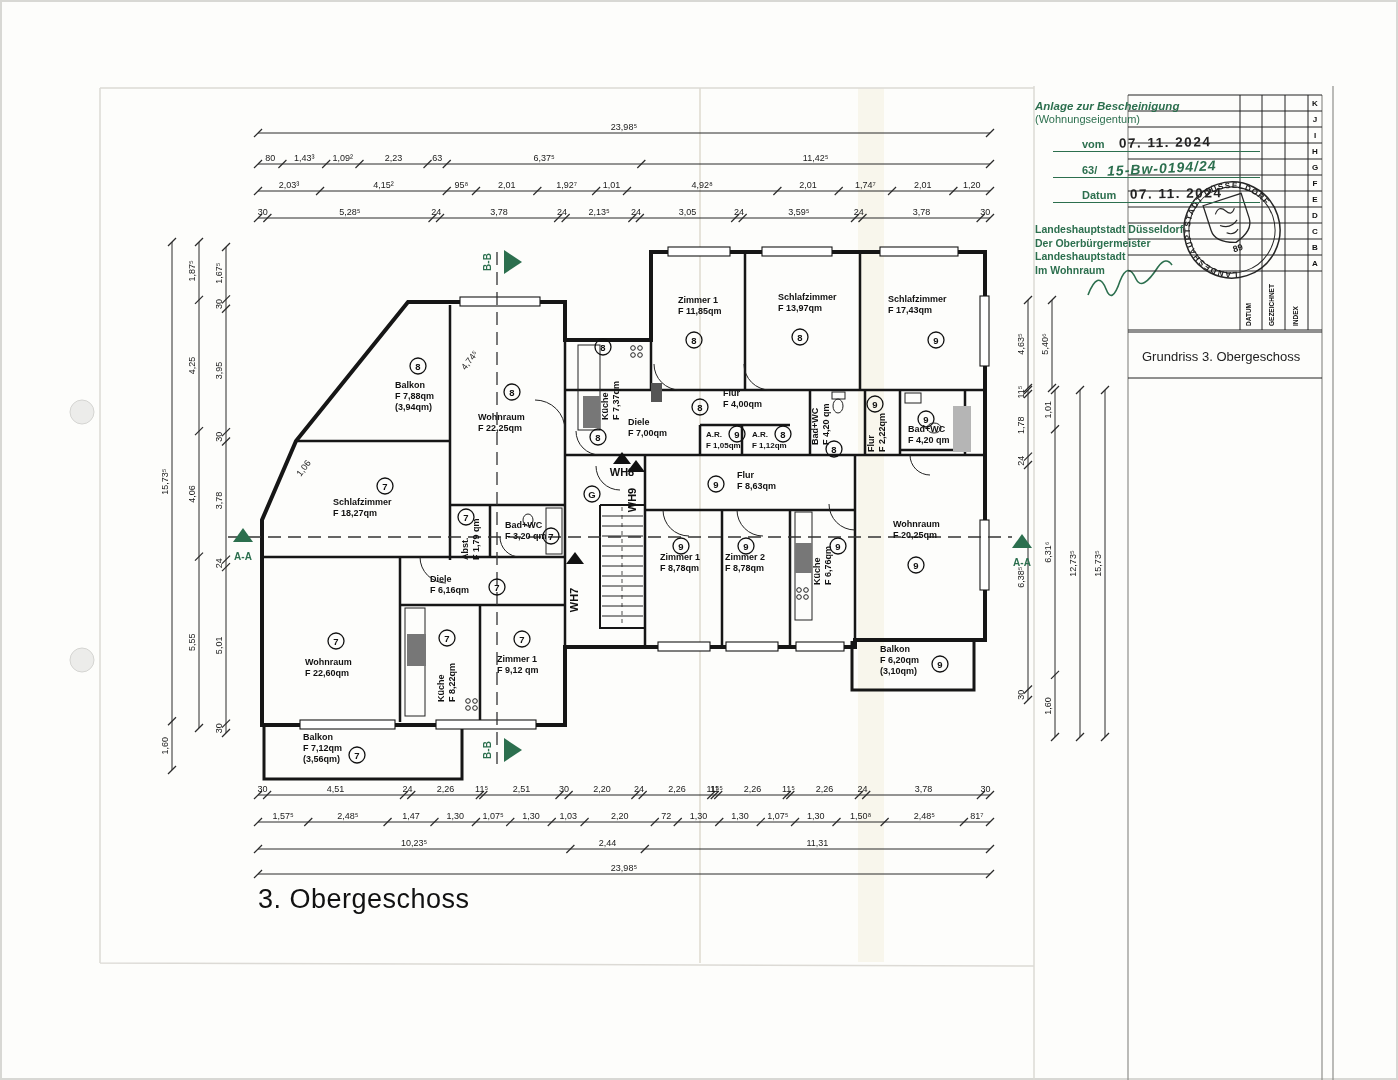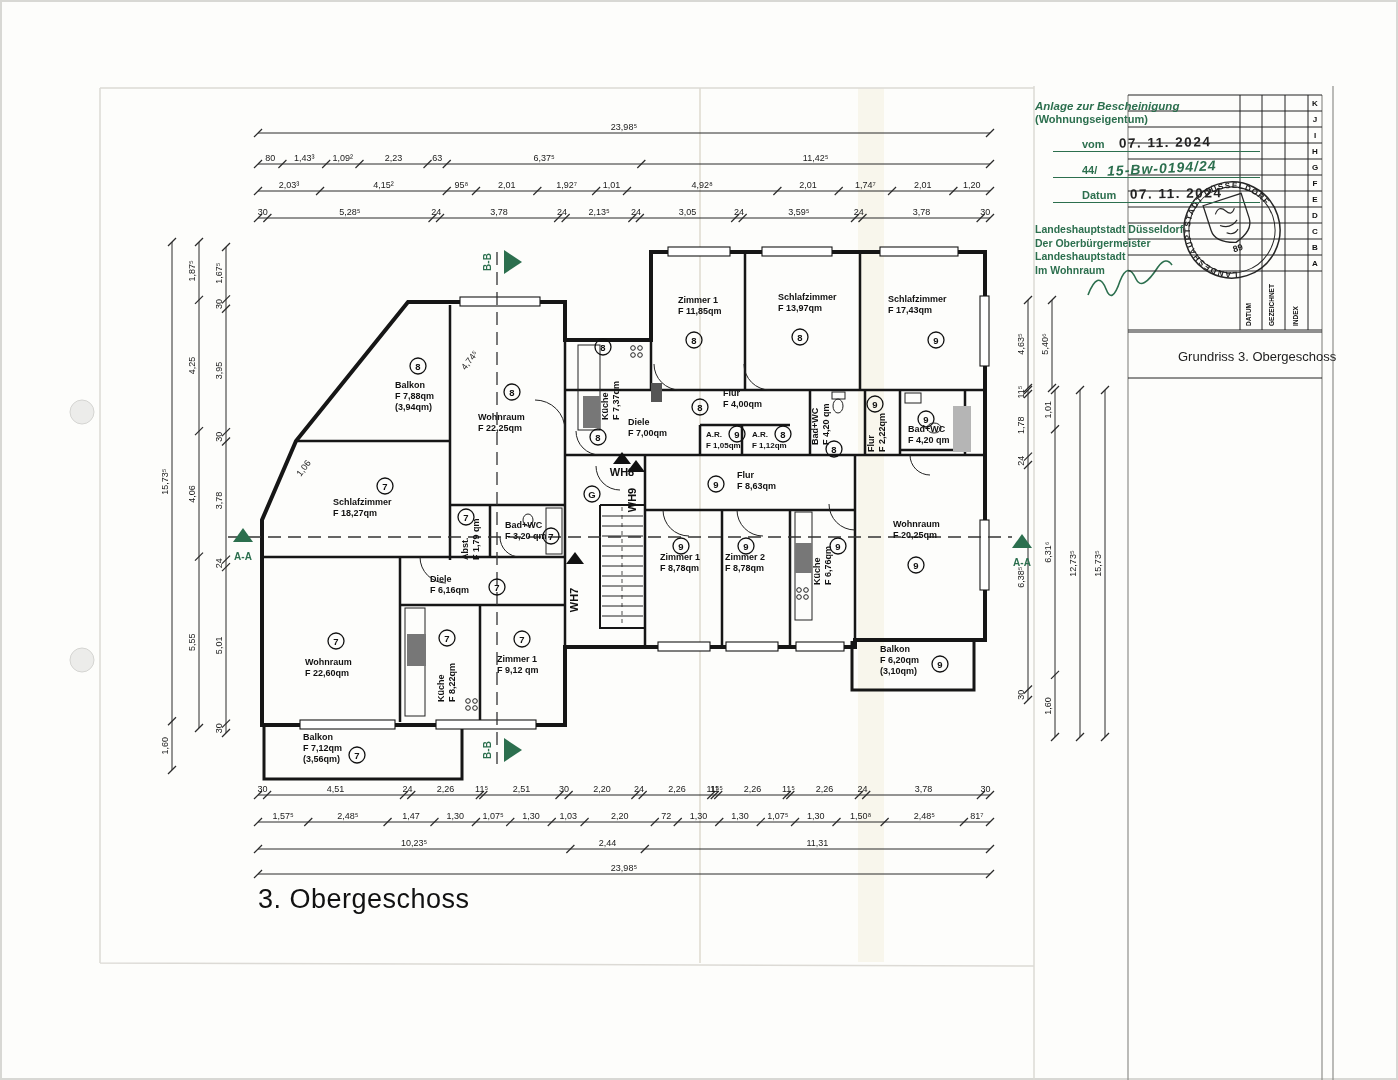--- a/index.html
+++ b/index.html
@@ -19,28 +19,28 @@
   .win{fill:#fff;stroke:#161616;stroke-width:1.1}
   .dash{stroke:#333;stroke-width:1.3;fill:none;stroke-dasharray:13 7}
   .greenfill{fill:#2c6f4e}
   .seclbl{font-size:10px;font-weight:700;fill:#2c6f4e}
   .table-line{stroke:#222;stroke-width:1;fill:none}
   .idx{font-size:8px;font-weight:600;fill:#111}
   .idxv{font-size:6.5px;font-weight:600;fill:#111}
   
   .stamp{position:absolute;left:1035px;top:100px;width:265px;color:#2c6f4e;}
   .stamp .h1{font-size:11.5px;font-weight:700;font-style:italic;}
-  .stamp .h2{font-size:11px;font-weight:700;margin-top:1px;}
+  .stamp .h2{font-size:11px;font-weight:400;margin-top:1px;}
   .stamp .row{display:flex;align-items:flex-end;margin-top:10px;position:relative;}
   .stamp .lab{font-size:11px;font-weight:600;padding-left:47px;}
   .stamp .datestamp{font-size:13.5px;font-weight:700;color:#232323;letter-spacing:1.5px;margin-left:14px;transform:rotate(-1deg);}
   .stamp .hand{font-size:14px;font-weight:600;font-style:italic;color:#2c6f4e;margin-left:10px;transform:rotate(-3deg);letter-spacing:1px;}
   .stamp .uline{position:absolute;left:18px;right:40px;bottom:-2px;border-bottom:1.4px solid #2c6f4e;}
   .stamp .auth{margin-top:22px;font-size:10.5px;font-weight:700;line-height:1.3;}
-  .gbox{position:absolute;left:1168px;top:336px;width:188px;height:40px;display:flex;align-items:center;}
+  .gbox{position:absolute;left:1132px;top:336px;width:188px;height:40px;display:flex;align-items:center;}
   .gbox span{font-size:13px;color:#222;padding-left:10px;}
   .title{position:absolute;left:258px;top:884px;font-size:27px;color:#111;letter-spacing:.5px;}
 </style>
 </head>
 <body>
 
 <div class="canvas">
 
   <svg id="plan-svg" width="1398" height="1080" viewBox="0 0 1398 1080" style="position:absolute;left:0;top:0">
 
@@ -504,21 +504,21 @@
 
   <div class="stamp">
     <div class="h1">Anlage zur Bescheinigung</div>
     <div class="h2">(Wohnungseigentum)</div>
     <div class="row">
       <span class="lab">vom</span>
       <span class="datestamp">07. 11. 2024</span>
       <span class="uline"></span>
     </div>
     <div class="row">
-      <span class="lab">44/</span>
+      <span class="lab">63/</span>
       <span class="hand">15-Bw-0194/24</span>
       <span class="uline"></span>
     </div>
     <div class="row">
       <span class="lab">Datum</span>
       <span class="datestamp">07. 11. 2024</span>
       <span class="uline"></span>
     </div>
     <div class="auth" id="authority-lines">
         <div>Landeshauptstadt Düsseldorf</div>

